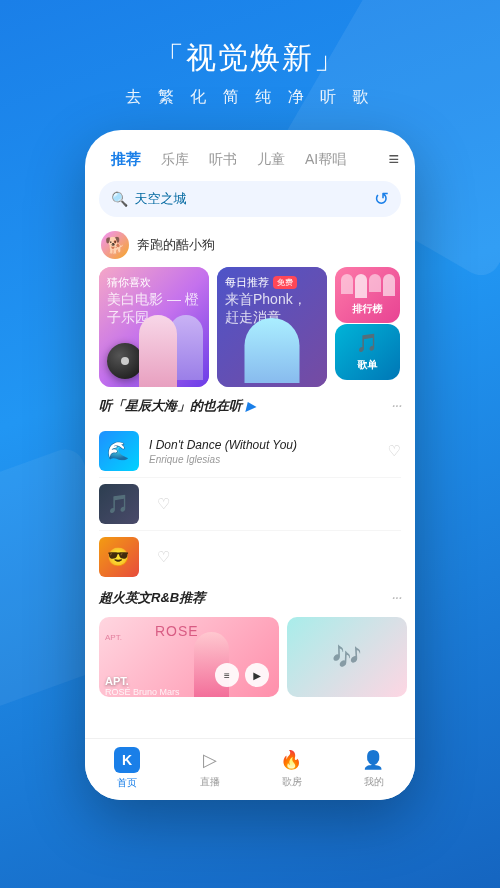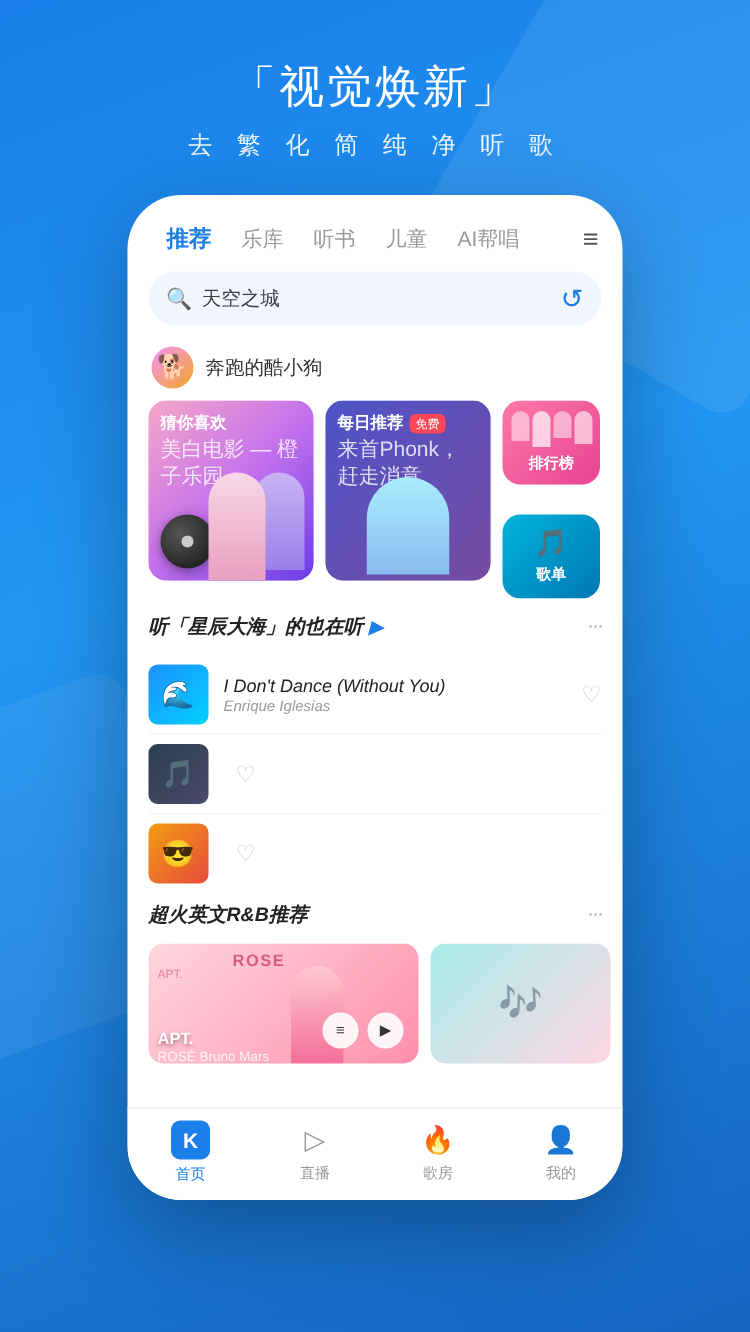--- a/index.html
+++ b/index.html
@@ -81,21 +81,21 @@
       padding: 7px 12px;
       flex-shrink: 0;
     }
     .search-icon {
       color: #aaa;
       font-size: 14px;
       margin-right: 6px;
     }
     .search-text {
       font-size: 13px;
-      color: #404040;
+      color: #0369a1;
       flex: 1;
     }
     .search-extra {
       font-size: 18px;
       color: #1a7fe8;
     }
 
     
     .user-row {
       display: flex;
@@ -142,21 +142,21 @@
       width: 100%;
       height: 100%;
       display: flex;
       flex-direction: column;
       padding: 8px;
       position: relative;
     }
     .card-label {
       font-size: 11px;
       color: white;
-      font-weight: 700;
+      font-weight: 400;
       line-height: 1.3;
     }
     .card-sub {
       font-size: 14px;
       color: rgba(255,255,255,0.8);
       margin-top: 2px;
     }
 
     .card-daily {
       width: 110px;
@@ -209,21 +209,21 @@
       background: linear-gradient(135deg, #00b894, #00cec9);
       border-radius: 12px;
       display: flex;
       align-items: center;
       justify-content: center;
     }
 
     .right-cards {
       display: flex;
       flex-direction: column;
-      gap: 20px;
+      gap: 1px;
     }
     .right-card-label {
       font-size: 10px;
       color: white;
       font-weight: 600;
       text-align: center;
     }
 
     
     .section {
@@ -600,21 +600,21 @@
           <span>超火英文R&amp;B推荐</span>
         </div>
         <span class="more-icon">···</span>
       </div>
     </div>
 
     <div class="playlist-strip">
       <div class="playlist-card" style="background:linear-gradient(135deg,#ffd6e0,#ffb3c6,#ff8fab);width:180px;height:80px;">
         <div class="playlist-card-inner">
 
-          <div style="position:absolute;top:6px;left:8px;font-size:11px;font-weight:700;color:rgba(200,50,100,0.7);letter-spacing:1px;padding-left:48px;">ROSE</div>
+          <div style="position:absolute;top:6px;left:8px;font-size:14px;font-weight:400;color:rgba(200,50,100,0.7);letter-spacing:1px;padding-left:48px;">ROSE</div>
           <div style="position:absolute;top:16px;left:6px;font-size:8px;color:rgba(200,50,100,0.5);">APT.</div>
 
           <div style="position:absolute;right:50px;bottom:0;width:35px;height:65px;background:linear-gradient(180deg,#ffcdd2,#f06292);border-radius:18px 18px 0 0;opacity:0.8;"></div>
           <div style="position:absolute;bottom:0;left:6px;">
             <div class="playlist-title">APT.</div>
             <div class="playlist-artist">ROSÉ Bruno Mars</div>
           </div>
           <div class="list-btn-circle">≡</div>
           <div class="play-btn-circle">▶</div>
         </div>

